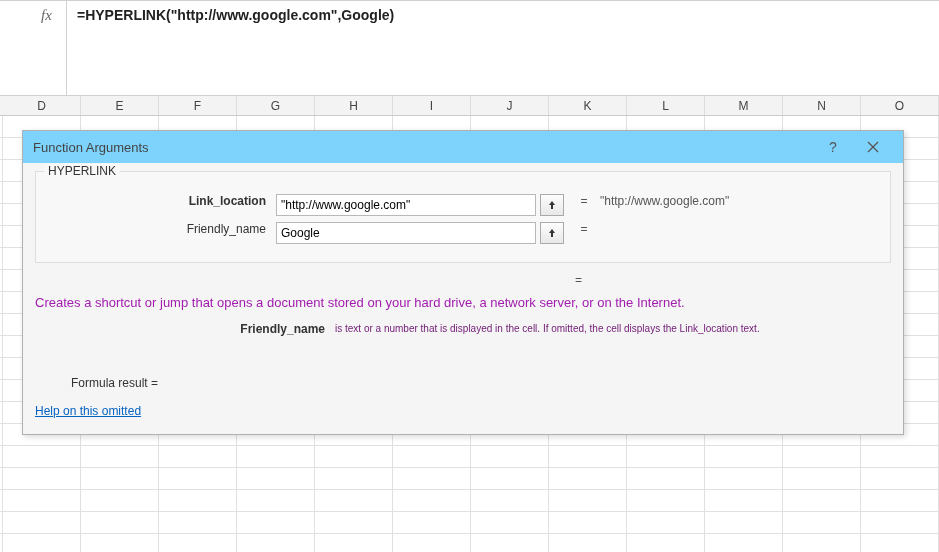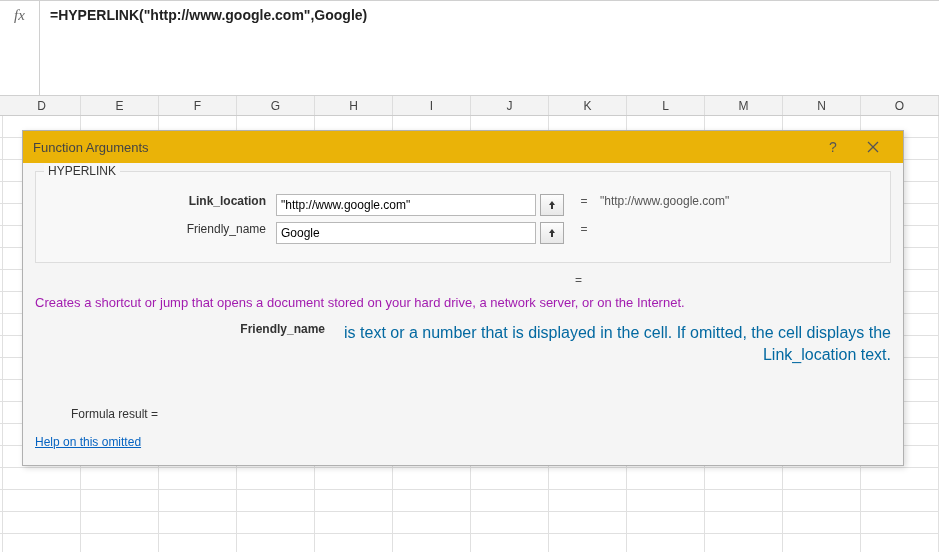--- a/index.html
+++ b/index.html
@@ -27,20 +27,21 @@
     height: 100%;
     display: flex;
     align-items: flex-start;
     justify-content: center;
     padding-top: 6px;
     border-right: 1px solid #d0d0d0;
     font-style: italic;
     font-family: "Times New Roman", serif;
     color: #666;
     font-size: 15px;
+    margin-left: 27px;
   }
   .formula-text {
     flex: 1;
     padding: 6px 10px;
     font-size: 14px;
     font-weight: bold;
     color: #222;
   }
   
   .col-headers {
@@ -84,21 +85,21 @@
     border: 1px solid #b0b0b0;
     box-shadow: 2px 2px 6px rgba(0,0,0,0.15);
   }
   .dlg-title {
     display: flex;
     align-items: center;
     height: 32px;
     padding: 0 10px;
     font-size: 13px;
     color: #444;
-    background: #eab308;
+    background: #7dd3fc;
   }
   .dlg-title-text { flex: 1; }
   .dlg-help, .dlg-close {
     width: 40px; height: 28px;
     display: flex; align-items: center; justify-content: center;
     font-size: 14px; color: #555;
     cursor: pointer;
   }
   .dlg-close svg { width: 12px; height: 12px; }
   .dlg-body { padding: 8px 12px 16px 12px; }
@@ -175,24 +176,23 @@
   }
   .arg-help-label {
     width: 300px;
     text-align: right;
     padding-right: 10px;
     font-weight: bold;
     font-size: 12px;
   }
   .arg-help-text {
     flex: 1;
-    font-size: 16px;
-    color: #0369a1;
+    font-size: 10px;
+    color: #701a75;
     line-height: 1.4;
-    text-align: right;
   }
   .result-row {
     font-size: 12px;
     color: #333;
     margin-bottom: 14px;
     margin-left: 36px;
   }
   .dlg-footer {
     display: flex;
     align-items: center;

